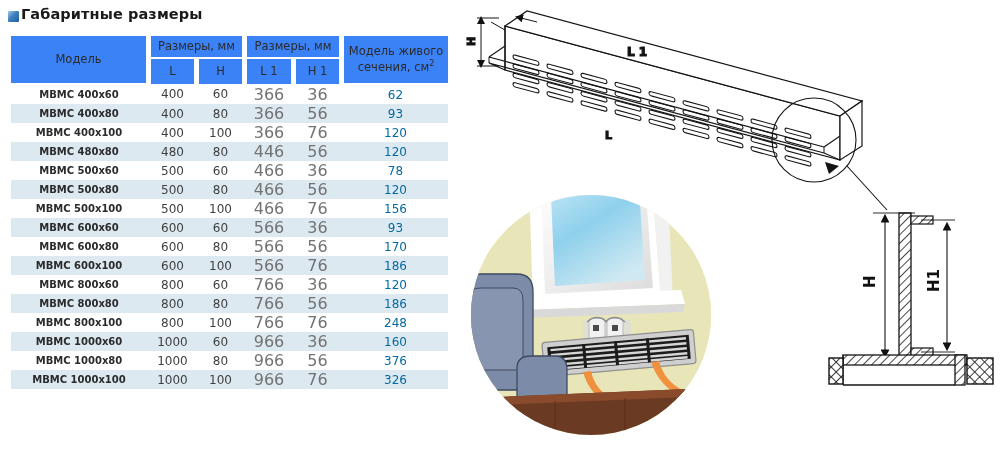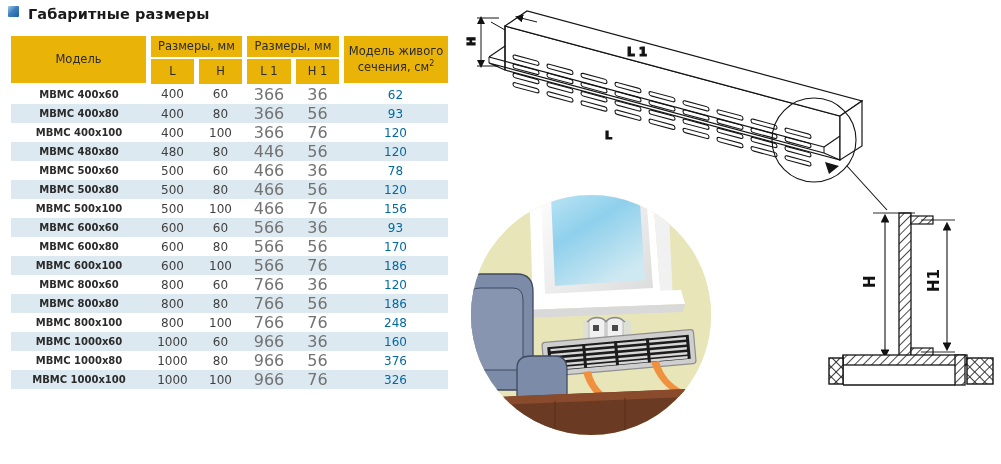--- a/index.html
+++ b/index.html
@@ -5,37 +5,37 @@
   html,body{margin:0;padding:0;}
   body{
     width:1001px;height:464px;
     background:#ffffff;
     font-family:"DejaVu Sans","Liberation Sans",sans-serif;
     overflow:hidden;position:relative;
   }
   .page{position:relative;width:1001px;height:464px;}
 
   
-  .title-row{position:absolute;left:8px;top:6px;display:flex;align-items:flex-start;gap:9px;}
+  .title-row{position:absolute;left:8px;top:6px;display:flex;align-items:flex-end;gap:2px;}
   .bullet{
     width:11px;height:11px;border-radius:1px;
     background:linear-gradient(135deg,#9ecbe8 0%,#3f7fbf 45%,#1d5f9e 100%);
     display:block;
   }
   .title-text{
     font-size:14.5px;font-weight:bold;color:#1a1a1a;
     letter-spacing:.1px;white-space:nowrap;
   }
 
   
   .tbl-wrap{position:absolute;left:11px;top:36px;width:437px;}
   table.spec{border-collapse:collapse;width:437px;table-layout:fixed;font-size:11.5px;}
   table.spec th,table.spec td{padding:0;margin:0;text-align:center;vertical-align:middle;}
   thead th{
-    background:#eab308;color:#2b2b2b;font-weight:normal;font-size:11.5px;
+    background:#3b82f6;color:#2b2b2b;font-weight:normal;font-size:11.5px;
     border-right:2px solid #ffffff;border-bottom:2px solid #ffffff;
     line-height:1.15;
   }
   thead th.last{border-right:none;}
   thead th.nob{border-bottom:none;}
   .h-model{height:46px;}
   .h-grp{height:21px;}
   .h-sub{height:25px;}
   tbody td{
     height:19px;color:#3f3f3f;font-size:12px;border:none;

